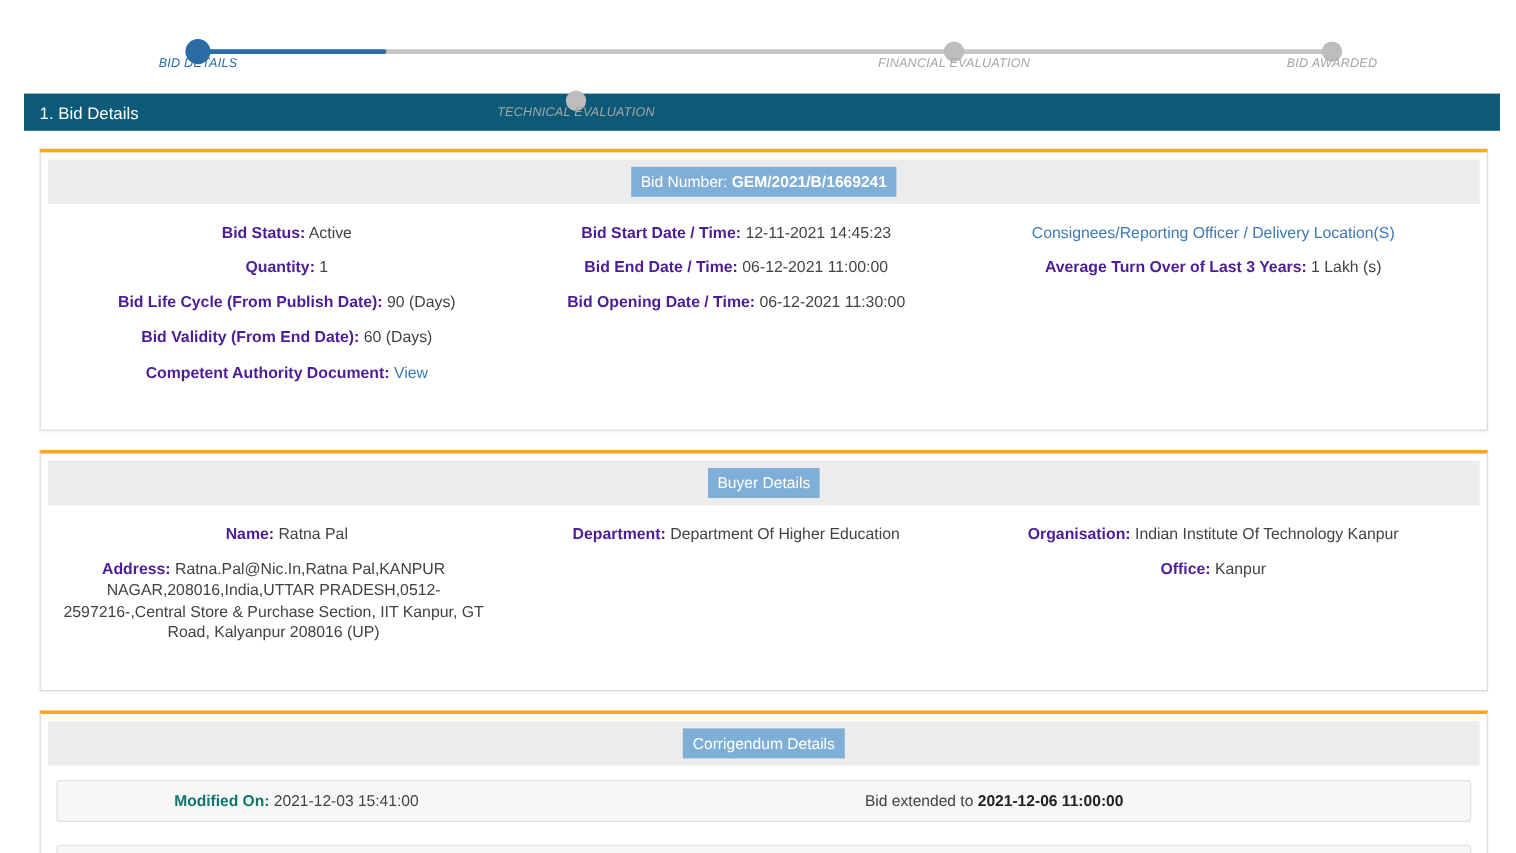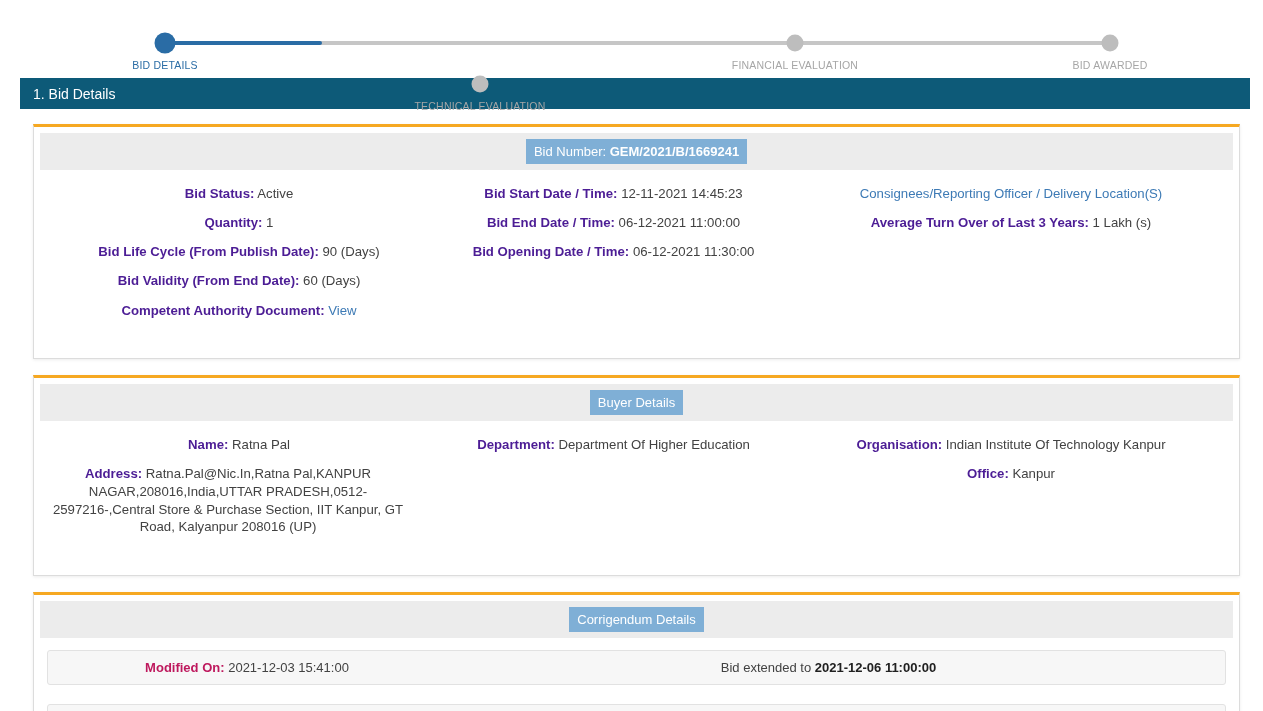--- a/index.html
+++ b/index.html
@@ -19,22 +19,22 @@
   .track-active {
     position:absolute; top:27px; left:165px; width:157px; height:4px;
     background:var(--stepblue,#2a6ca5); border-radius:2px;
   }
   .dot {
     position:absolute; top:29px; transform:translate(-50%,-50%);
     width:17px; height:17px; border-radius:50%; background:#bdbdbd;
   }
   .dot.active { width:21px; height:21px; background:var(--stepblue,#2a6ca5); }
   .step-label {
-    position:absolute; top:45px; transform:translateX(-50%);
-    font-size:10.5px; letter-spacing:.2px; color:#a6a6a6; white-space:nowrap;
+    position:absolute; top:33px; transform:translateX(-50%);
+    font-size:10.5px; letter-spacing:.2px; color:#a6a6a6; white-space:nowrap;font-style:italic;
   }
   .step-label.active { color:var(--stepblue,#2a6ca5); }
   .p1 { left:165px; } .p2 { left:480px;margin-top:41px; } .p3 { left:795px; } .p4 { left:1110px;text-align:right; }
 
   
   .section-bar {
     margin:6px 13px 15px 20px; background:var(--teal,#0d5a78); color:#fff;
     font-size:14px; padding:8px 13px 7px 13px;
   }
 
@@ -61,21 +61,21 @@
   a.link { color:var(--link,#3d7ab5); text-decoration:none; cursor:pointer; }
 
   
   .corr-row {
     margin:12px 13px 0 13px; background:#f7f7f7;
     border:1px solid #e2e2e2; border-radius:3px;
     padding:9px 0 9px 14px; display:grid; grid-template-columns:370px 1fr;
     font-size:13px; min-height:34px;
   }
   .corr-row + .corr-row { margin-top:19px; }
-  .corr-row .lbl { font-weight:700; color:#be185d; }
+  .corr-row .lbl { font-weight:700; color:#0f766e; }
   .corr-row b { font-weight:700; color:#212121; }
 </style>
 </head>
 <body>
 
 <div class="stepper">
   <div class="track"></div>
   <div class="track-active"></div>
 
   <div class="dot p1 active"></div>

